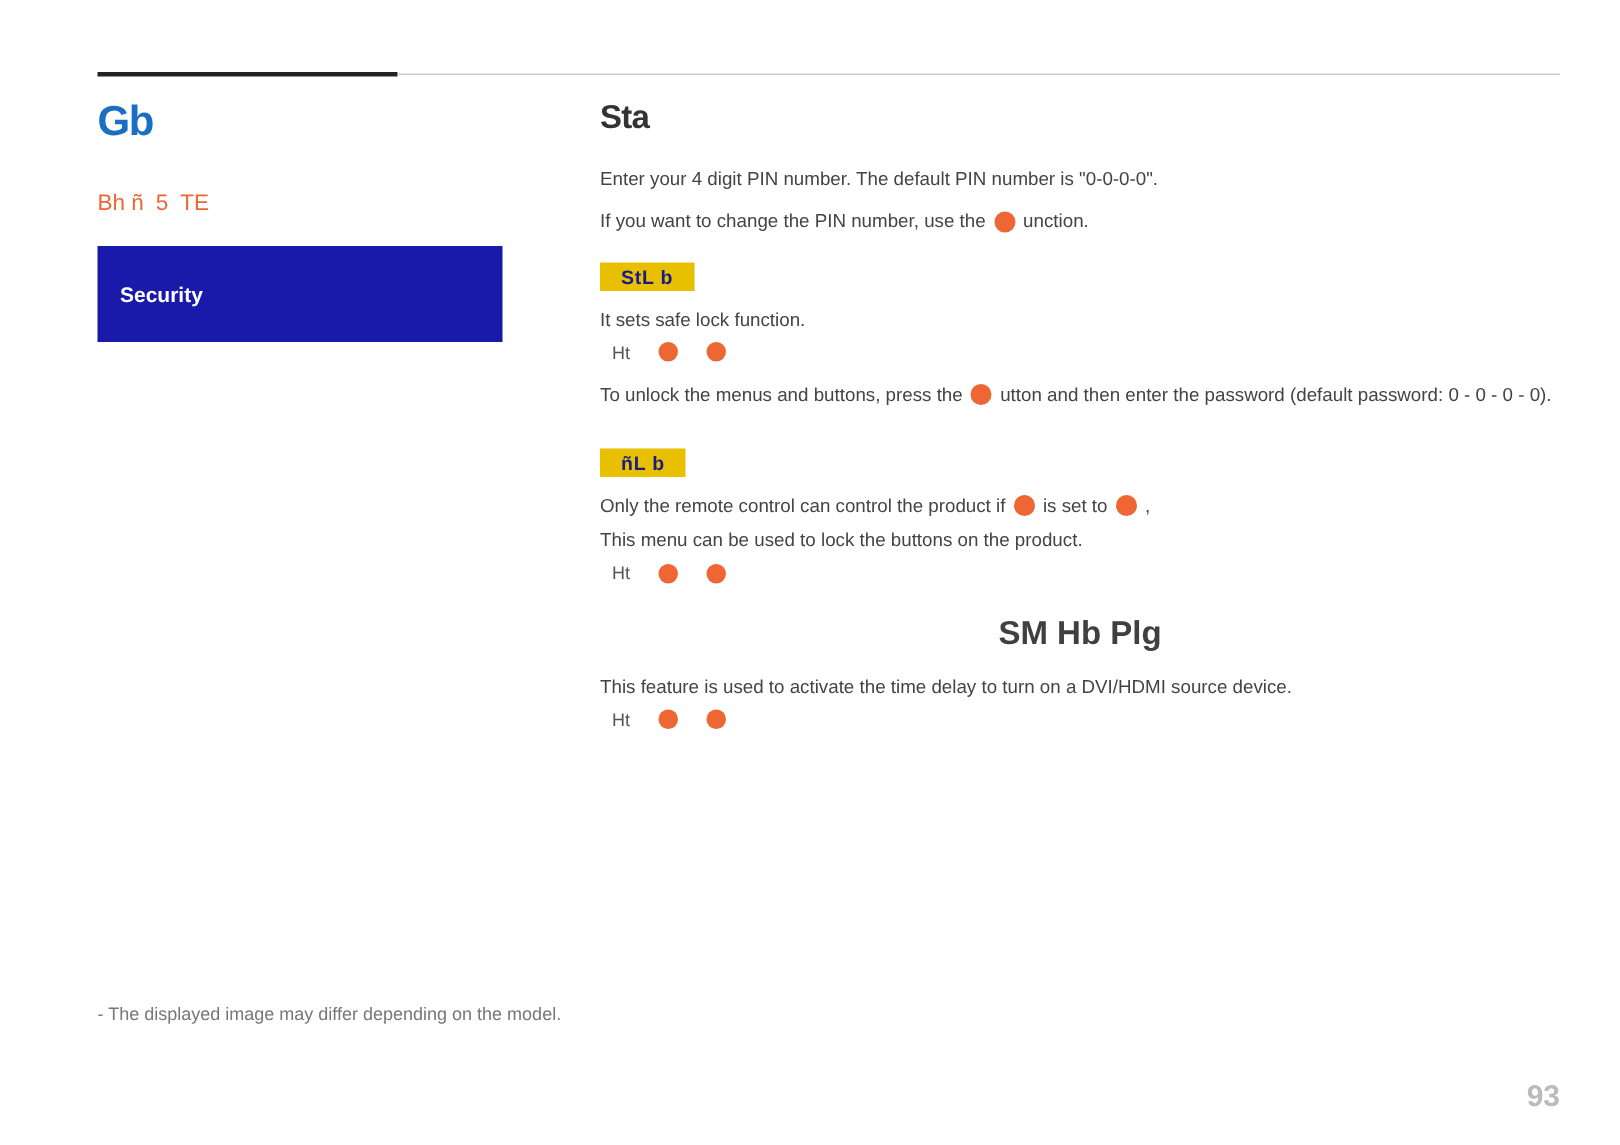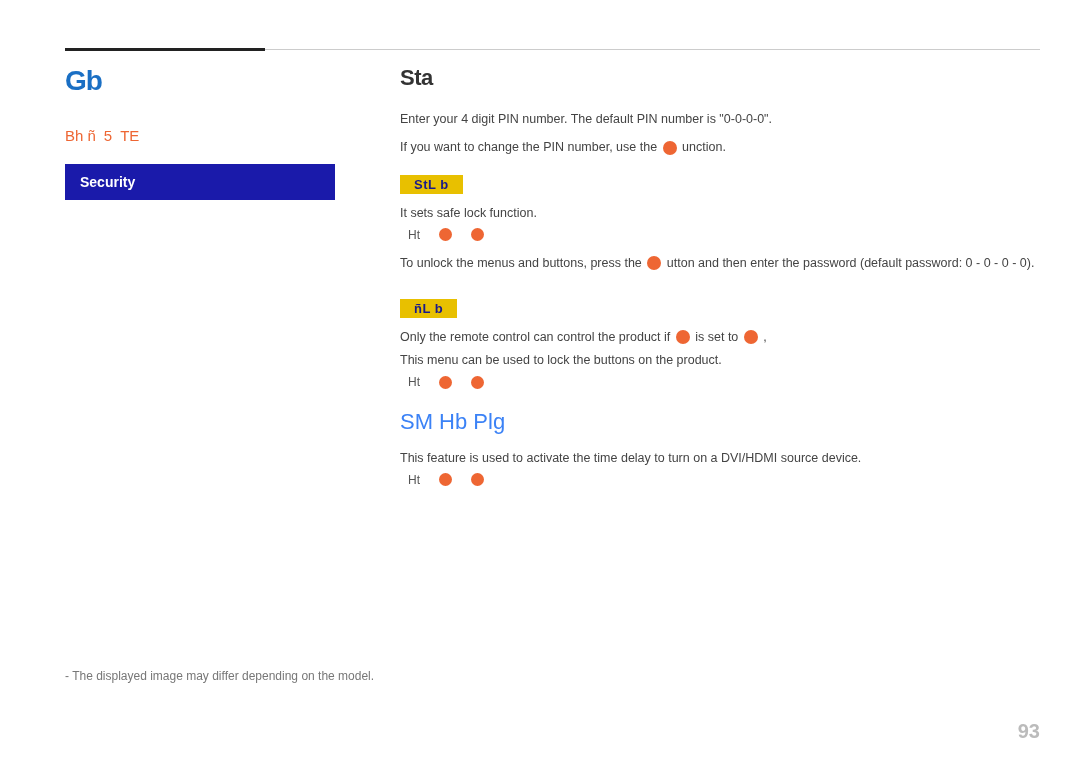--- a/index.html
+++ b/index.html
@@ -55,21 +55,21 @@
       font-size: 11px;
       color: #555;
       margin-bottom: 20px;
       display: flex;
       gap: 8px;
       align-items: center;
     }
     .left-nav-meta span { color: #e63; font-size: 15px; text-align: center; }
 
     .nav-item {
-      padding: 10px 15px;
+      padding: 24px 15px;
       font-size: 14px;
       font-weight: bold;
       color: #fff;
       background: #1a1aaa;
       margin-bottom: 2px;
       cursor: pointer;
     }
 
     .footnote {
       position: absolute;
@@ -136,24 +136,25 @@
     .circle-icon-sm {
       width: 13px;
       height: 13px;
       border-radius: 50%;
       background: #e63;
       display: inline-block;
     }
 
     .section-title-large {
       font-size: 22px;
-      font-weight: normal;
-      color: #3b82f6;
+      font-weight: bold;
+      color: #404040;
       margin-top: 20px;
       margin-bottom: 14px;
+      text-align: center;
     }
 
     .inline-icon {
       display: inline-block;
       width: 14px;
       height: 14px;
       border-radius: 50%;
       background: #e63;
       vertical-align: middle;
       margin: 0 2px;

